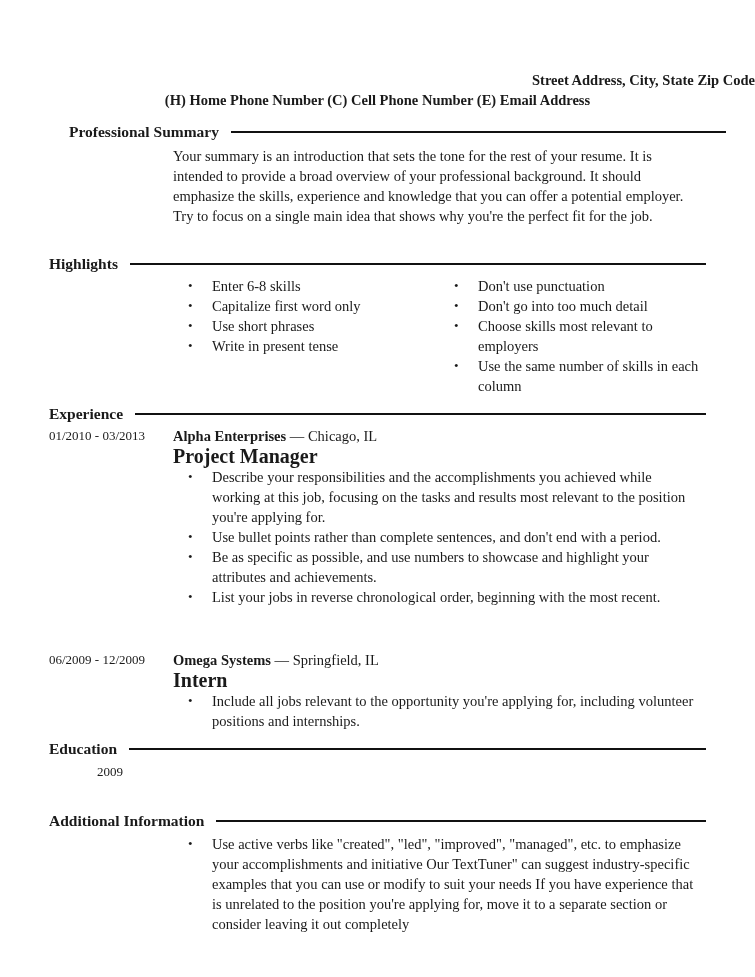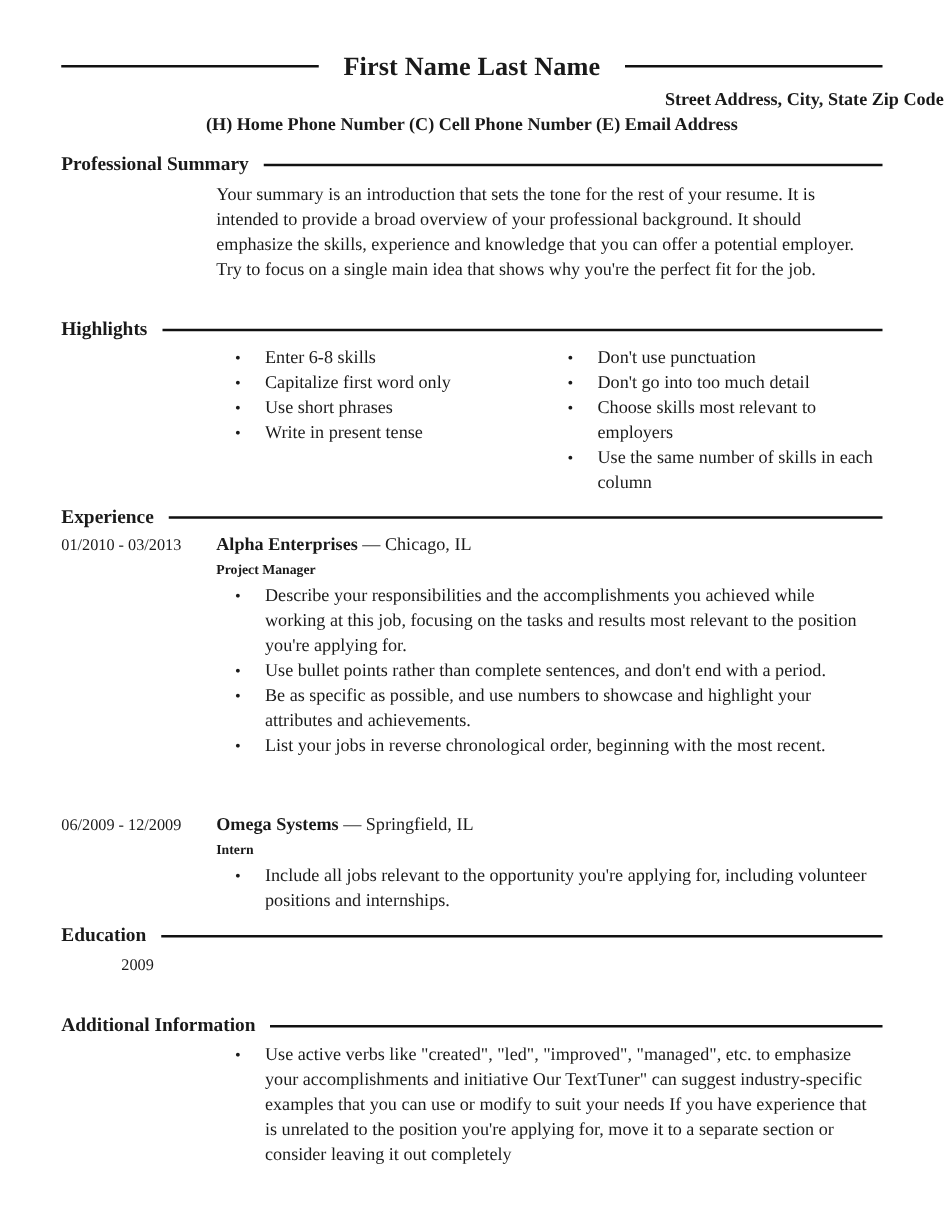--- a/index.html
+++ b/index.html
@@ -29,37 +29,32 @@
     ul.bul li { position: relative; padding-left: 39px; font-size: 14.5px; line-height: 20px; }
     ul.bul li .dot { position: absolute; left: 15px; top: 0; font-size: 13px; }
 
     .hl-col1 { position: absolute; left: 173px; top: 276px; width: 260px; }
     .hl-col2 { position: absolute; left: 439px; top: 276px; width: 265px; }
 
     .date { position: absolute; left: 49px; font-size: 13px; line-height: 20px; }
     .job { position: absolute; left: 173px; width: 530px; }
     .company { font-size: 14.5px; line-height: 20px; }
     .company b { font-weight: bold; }
-    .role { font-size: 11px; font-weight: bold; line-height: 20px; }
+    .role { font-size: 20px; font-weight: bold; line-height: 20px; }
     .job ul.bul { margin-top: 1px; }
   </style>
 </head>
 <body>
 
 <div class="page">
 
-  <div class="name-row">
-    <div class="name-rule"></div>
-    <div class="name">First Name Last Name</div>
-    <div class="name-rule"></div>
-  </div>
   <div class="addr">Street Address, City, State Zip Code</div>
   <div class="contact">(H) Home Phone Number (C) Cell Phone Number (E) Email Address</div>
 
-  <div class="sec-head" style="top:122px;">
+  <div class="sec-head" style="top:122px;margin-left:20px;">
     <span class="sec-title">Professional Summary</span>
     <span class="sec-rule"></span>
   </div>
   <div class="summary txt">Your summary is an introduction that sets the tone for the rest of your resume. It is intended to provide a broad overview of your professional background. It should emphasize the skills, experience and knowledge that you can offer a potential employer. Try to focus on a single main idea that shows why you're the perfect fit for the job.</div>
 
   <div class="sec-head" style="top:254px;">
     <span class="sec-title">Highlights</span>
     <span class="sec-rule"></span>
   </div>
   <ul class="bul hl-col1">

